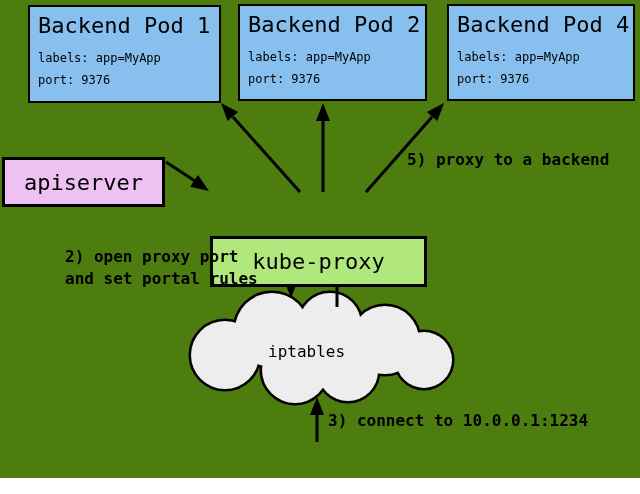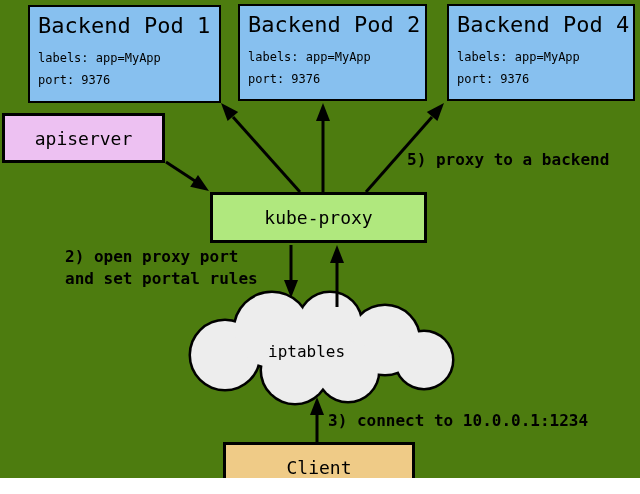--- a/index.html
+++ b/index.html
@@ -19,21 +19,22 @@
   }
   .box {
     position: absolute;
     box-sizing: border-box;
     border: 3px solid #000;
   }
   .titlebox {
     display: flex;
     align-items: center;
     justify-content: center;
-    font-size: 18px;
+    font-size: 22px;
+    margin-top: 44px;
   }
   .pod {
     border-width: 2px;
     padding: 4px 0 0 8px;
   }
   .pod-title {
     font-size: 22px;
     line-height: 30px;
     margin: 0 0 6px 0;
     white-space: nowrap;

